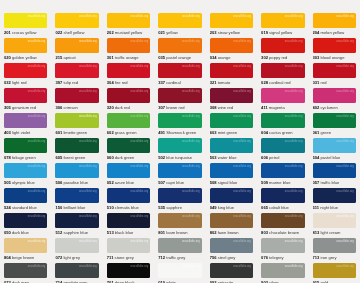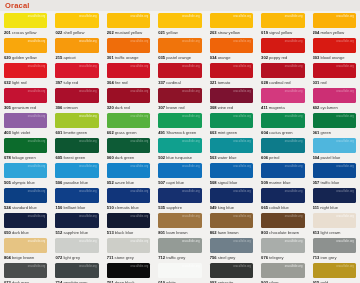--- a/index.html
+++ b/index.html
@@ -97,23 +97,20 @@
   .cell-name {
     font-weight: normal;
     color: #3a3a3a;
   }
 </style>
 </head>
 <body>
 
 <div id="chart-root">
 
-  <div id="brand-bar">
-    <span id="brand-title">Oracal</span>
-  </div>
 
   <div id="grid">
       <div class="color-row">
         <div class="color-cell">
           <div class="swatch light" style="background: rgb(242, 227, 19);">
             <span class="swatch-watermark">oracalfolie.org</span>
           </div>
           <span class="cell-label"><span class="cell-code">201</span><span class="cell-name"> crocus yellow</span></span>
         </div>
         <div class="color-cell">

